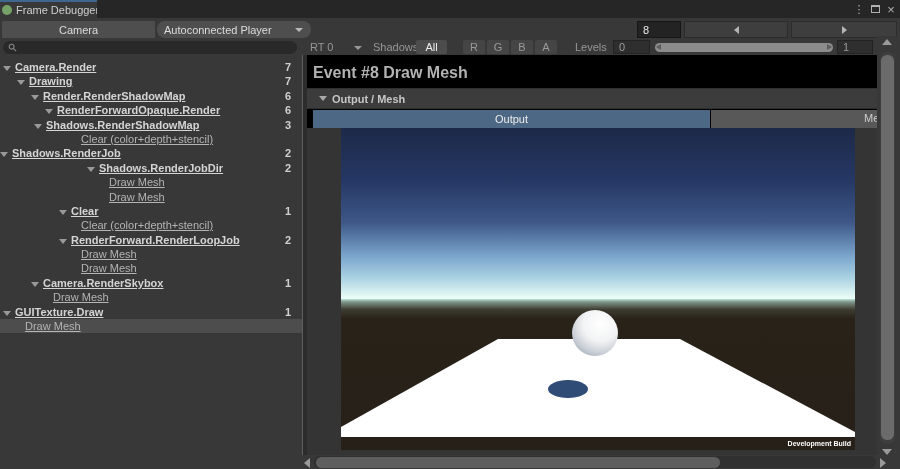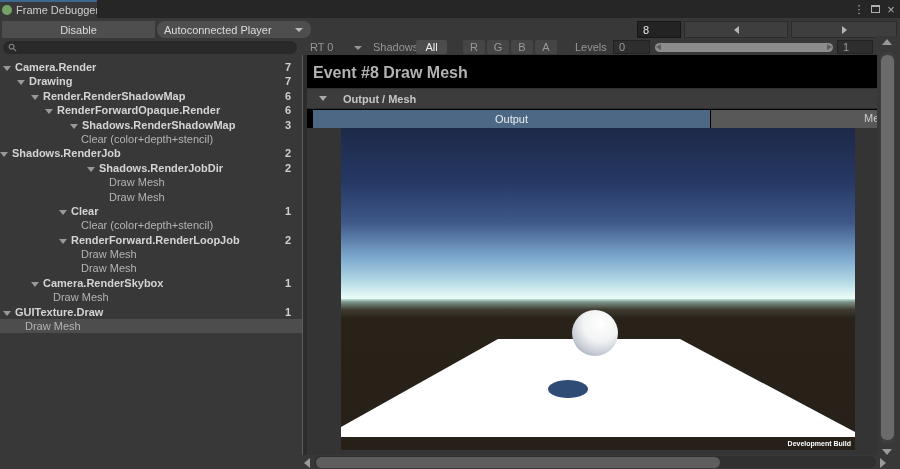--- a/index.html
+++ b/index.html
@@ -77,31 +77,31 @@
   .lv-handle{position:absolute;top:1px;width:0;height:0;}
   .lv-handle.l{left:1px;border-top:3.5px solid transparent;border-bottom:3.5px solid transparent;border-right:5px solid #5d5d5d;}
   .lv-handle.r{right:1px;border-top:3.5px solid transparent;border-bottom:3.5px solid transparent;border-left:5px solid #5d5d5d;}
   
   .left-panel{position:absolute;left:0;top:55px;width:302px;height:414px;background:#383838;overflow:hidden;}
   .tree{position:absolute;left:0;top:5px;width:302px;}
   .tree-row{position:relative;height:14.4px;line-height:14.4px;white-space:nowrap;cursor:default;}
   .tree-row.selected{background:var(--selection-bg);}
   .tree-row .tri{width:0;height:0;border-left:4px solid transparent;border-right:4px solid transparent;
     border-top:5px solid #999999;display:inline-block;margin-right:4px;}
-  .tree-row .lbl{color:#b4b4b4;}
+  .tree-row .lbl{color:#b4b4b4;text-decoration:underline;}
   .tree-row.parent .lbl{font-weight:bold;color:#d4d4d4;}
   .tree-row .cnt{position:absolute;right:11px;top:0;font-weight:bold;color:#d0d0d0;}
   .v-sep-light{position:absolute;left:302px;top:55px;width:1px;height:414px;background:#5e5e5e;}
   .v-sep-dark{position:absolute;left:303px;top:55px;width:4px;height:414px;background:#2c2c2c;}
   
   .right-panel{position:absolute;left:307px;top:55px;width:593px;height:400px;background:#000000;}
   .event-title{position:absolute;left:6px;top:9px;font-size:16px;font-weight:bold;color:#b2b2b2;}
   .title-rule{position:absolute;left:0;top:33px;width:593px;height:1px;background:#303030;}
   .foldout-row{position:absolute;left:0;top:34px;width:593px;height:20px;background:#3c3c3c;
-    border-bottom:1px solid #2e2e2e;display:flex;align-items:center;gap:11px;}
+    border-bottom:1px solid #2e2e2e;display:flex;align-items:center;}
   .foldout-row .tri{width:0;height:0;border-left:4px solid transparent;border-right:4px solid transparent;
     border-top:5px solid #a8a8a8;margin-left:12px;margin-right:5px;}
   .foldout-row .f-lbl{font-weight:bold;color:#c6c6c6;}
   .tab-bar{position:absolute;left:6px;top:55px;width:565px;height:36px;display:flex;}
   .ptab{height:18px;display:flex;align-items:center;justify-content:center;color:#cccccc;background:#585858;}
   .ptab.active{background:var(--accent-tab);color:#ececec;}
   .tab-output{width:397px;margin-right:1px;}
   .tab-mesh{width:167px;position:relative;overflow:hidden;}
   .tab-mesh span{position:absolute;right:-13px;top:2px;}
   .preview-bg{position:absolute;left:0;top:73px;width:570px;height:327px;background:#343434;}
@@ -141,21 +141,21 @@
       <span class="title-text">Frame Debugger</span>
     </div>
     <div class="win-ctl menu-dots">⋮</div>
     <div class="win-ctl max-box">
         <span></span>
       </div>
     <div class="win-ctl close-x">×</div>
   </div>
 
   <div class="toolbar1">
-    <div class="btn disable-btn">Disable</div>
+    <div class="btn disable-btn">Camera</div>
     <div class="btn player-dd">
       <span>Autoconnected Player</span>
       <span class="caret"></span>
     </div>
     <div class="ev-slider-track"></div>
     <div class="ev-slider-thumb"></div>
     <div class="ev-field">8</div>
     <div class="nav-btn prev-btn">
       <span class="tri-left"></span>
     </div>
@@ -192,21 +192,21 @@
     </div>
     <div class="lv-field lv-max">1</div>
   </div>
 
   <div class="left-panel">
     <div class="tree" id="tree">
         <div class="tree-row parent" style="padding-left: 3px;"><span class="tri"></span><span class="lbl">Camera.Render</span><span class="cnt">7</span></div>
         <div class="tree-row parent" style="padding-left: 17px;"><span class="tri"></span><span class="lbl">Drawing</span><span class="cnt">7</span></div>
         <div class="tree-row parent" style="padding-left: 31px;"><span class="tri"></span><span class="lbl">Render.RenderShadowMap</span><span class="cnt">6</span></div>
         <div class="tree-row parent" style="padding-left: 45px;"><span class="tri"></span><span class="lbl">RenderForwardOpaque.Render</span><span class="cnt">6</span></div>
-        <div class="tree-row parent" style="padding-left: 70px;"><span class="tri"></span><span class="lbl">Shadows.RenderShadowMap</span><span class="cnt">3</span></div>
+        <div class="tree-row parent" style="padding-left: 34px;"><span class="tri"></span><span class="lbl">Shadows.RenderShadowMap</span><span class="cnt">3</span></div>
         <div class="tree-row" style="padding-left: 81px;"><span class="lbl">Clear (color+depth+stencil)</span></div>
         <div class="tree-row parent" style=""><span class="tri"></span><span class="lbl">Shadows.RenderJob</span><span class="cnt">2</span></div>
         <div class="tree-row parent" style="padding-left: 87px;"><span class="tri"></span><span class="lbl">Shadows.RenderJobDir</span><span class="cnt">2</span></div>
         <div class="tree-row" style="padding-left: 109px;"><span class="lbl">Draw Mesh</span></div>
         <div class="tree-row" style="padding-left: 109px;"><span class="lbl">Draw Mesh</span></div>
         <div class="tree-row parent" style="padding-left: 59px;"><span class="tri"></span><span class="lbl">Clear</span><span class="cnt">1</span></div>
         <div class="tree-row" style="padding-left: 81px;"><span class="lbl">Clear (color+depth+stencil)</span></div>
         <div class="tree-row parent" style="padding-left: 59px;"><span class="tri"></span><span class="lbl">RenderForward.RenderLoopJob</span><span class="cnt">2</span></div>
         <div class="tree-row" style="padding-left: 81px;"><span class="lbl">Draw Mesh</span></div>
         <div class="tree-row" style="padding-left: 81px;"><span class="lbl">Draw Mesh</span></div>

